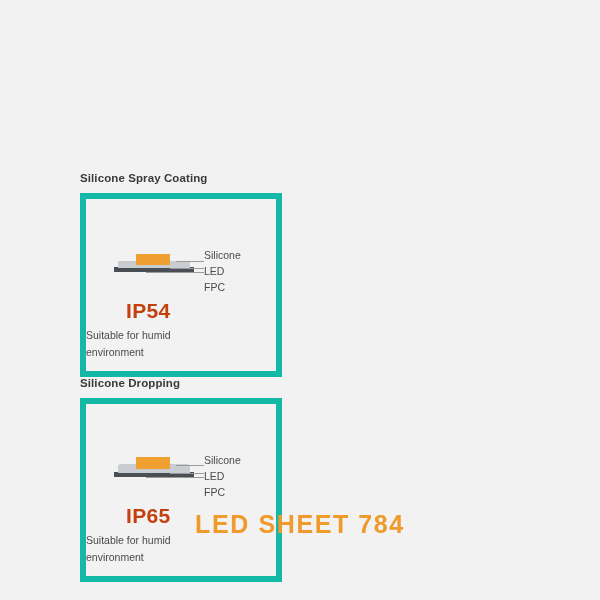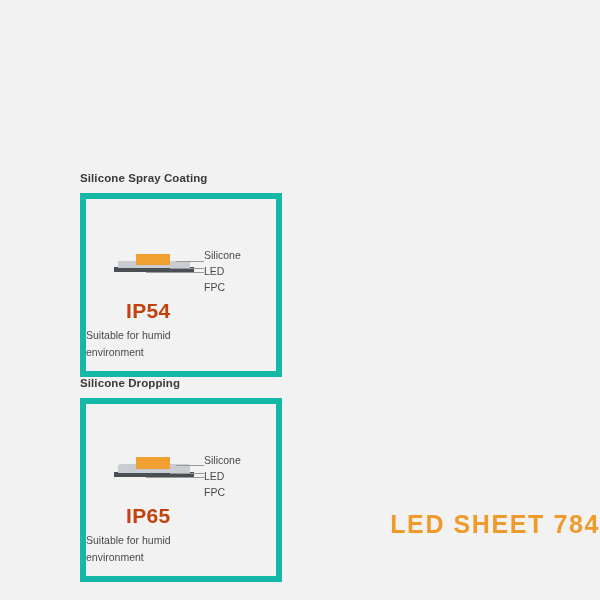--- a/index.html
+++ b/index.html
@@ -123,21 +123,21 @@
     color: #4a4a4a;
     line-height: 17px;
   }
 
   
   .footer {
     position: absolute;
     left: 0;
     right: 0;
     top: 510px;
-    text-align: right;
+    text-align: center;
   }
   .footer-title {
     font-size: 25px;
     font-weight: bold;
     color: #ef9a2b;
     letter-spacing: 1.6px;
   }
   .footer-sub {
     margin-top: 8px;
     font-size: 11.5px;

